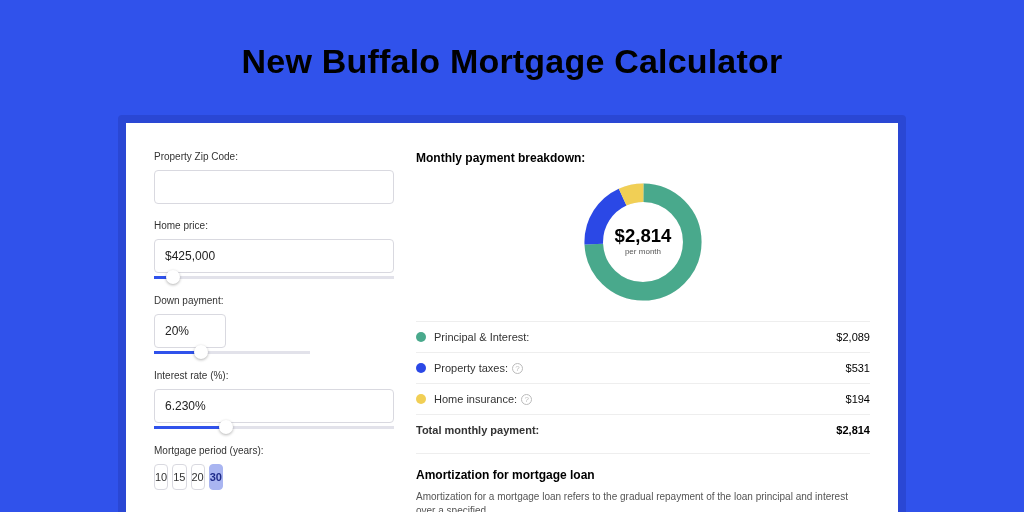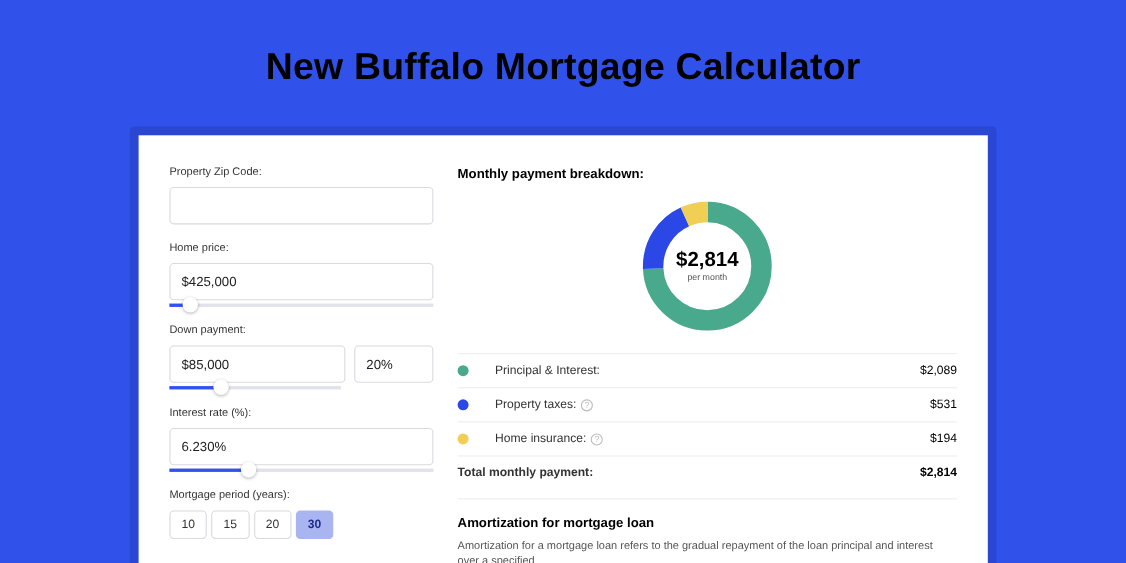--- a/index.html
+++ b/index.html
@@ -13,30 +13,30 @@
   .lbl { font-size:10px; color:#333; margin-bottom:8px; display:block; }
   .inp { width:100%; height:34px; border:1px solid #d9d9e0; border-radius:4px; font-size:12px; padding:0 10px; color:#222; background:#fff; }
   .slider { width:100%; height:3px; background:#e2e2ea; position:relative; margin-top:3px;}
   .slider .fill { position:absolute; left:0; top:0; height:3px; background:#3052eb;}
   .thumb { position:absolute; top:-6px; width:14px; height:14px; border-radius:50%; background:#fff; box-shadow:0 1px 3px rgba(0,0,0,0.3);}
   .group { margin-bottom:16px;}
   .row { display:flex; gap:8px;}
   .row .inp { flex:1;}
   .row .inp.small { width:72px; flex:0 0 72px;}
   .periods { display:flex; gap:4px;}
-  .pbtn { height:26px; padding:0 10px; border:1px solid #d9d9e0; border-radius:4px; background:#fff; font-size:11px; color:#333; cursor:pointer;}
+  .pbtn { height:26px; padding:0 0; border:1px solid #d9d9e0; border-radius:4px; background:#fff; font-size:11px; color:#333; cursor:pointer;}
   .pbtn.active { background:#a9b5f1; color:#1e2a8a; font-weight:600; border-color:#a9b5f1;}
   .section-title { font-size:12px; font-weight:700; color:#000; margin-bottom:12px;}
   .donut-wrap { display:flex; justify-content:center; margin:6px 0 14px 0;}
   .donut { width:130px; height:130px; }
   .donut-center { font-size:17px; font-weight:700; fill:#000;}
   .donut-sub { font-size:7px; fill:#555;}
   .legend { border-top:1px solid #eee; }
   .legend-row { display:flex; align-items:center; justify-content:space-between; padding:9px 0; border-bottom:1px solid #eee;}
-  .legend-left { display:flex; align-items:center; gap:24px;justify-content:center;}
+  .legend-left { display:flex; align-items:center; gap:8px;justify-content:center;}
   .dot { width:10px; height:10px; border-radius:50%; flex:0 0 10px;}
   .lg1 { background:#49a98c;}
   .lg2 { background:#2b48e6;}
   .lg3 { background:#f1cf55;}
   .legend-label { font-size:11px; color:#333; display:flex; align-items:center; gap:4px;}
   .legend-val { font-size:11px; color:#000;}
   .legend-row.total .legend-label { font-weight:700;}
   .legend-row.total .legend-val { font-weight:700;}
   .legend-row.total { border-bottom:none;}
   .amort { border-top:1px solid #eee; margin-top:8px; padding-top:14px;}
@@ -65,21 +65,20 @@
           <input class="inp" value="$425,000" style="">
           <div class="slider">
             <div class="fill" style="width:8%"></div>
             <div class="thumb" style="left:calc(8% - 7px)"></div>
           </div>
         </div>
 
         <div class="group">
           <span class="lbl">Down payment:</span>
           <div class="row">
-            <input class="inp" value="$85,000" style="">
             <input class="inp small" value="20%" style="">
           </div>
           <div class="slider" style="width:65%">
             <div class="fill" style="width:30%"></div>
             <div class="thumb" style="left:calc(30% - 7px)"></div>
           </div>
         </div>
 
         <div class="group">
           <span class="lbl">Interest rate (%):</span>

